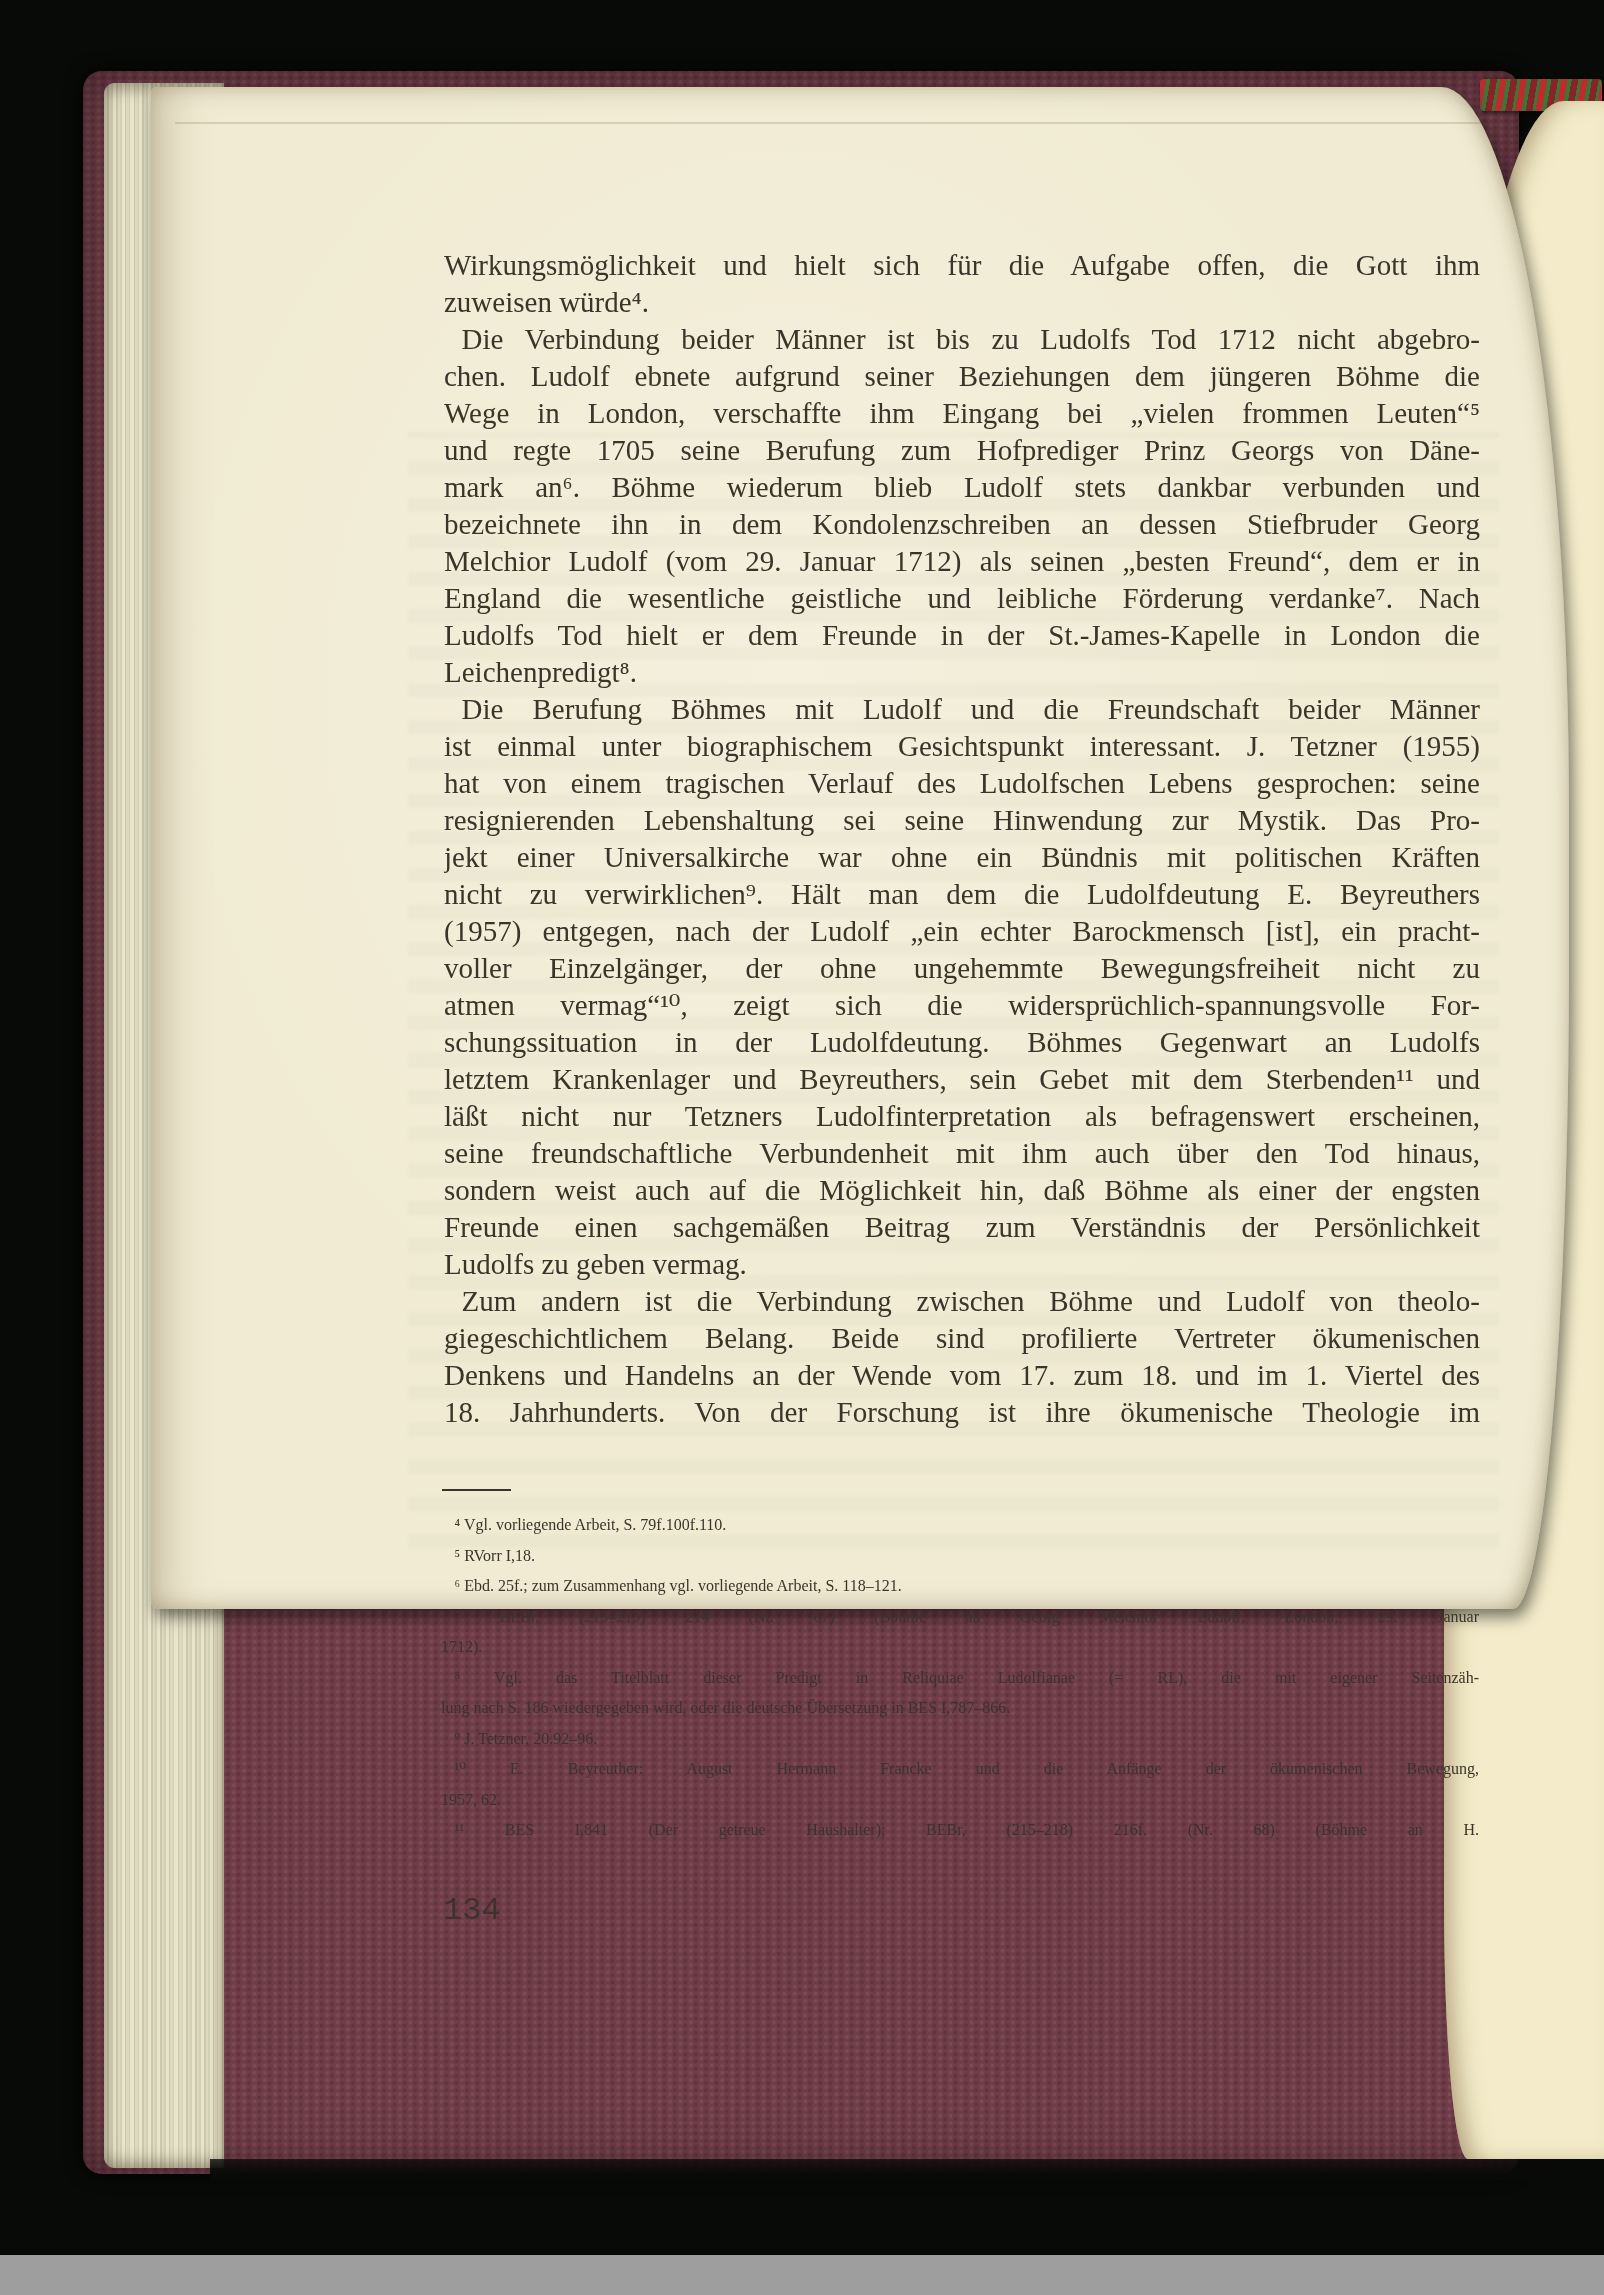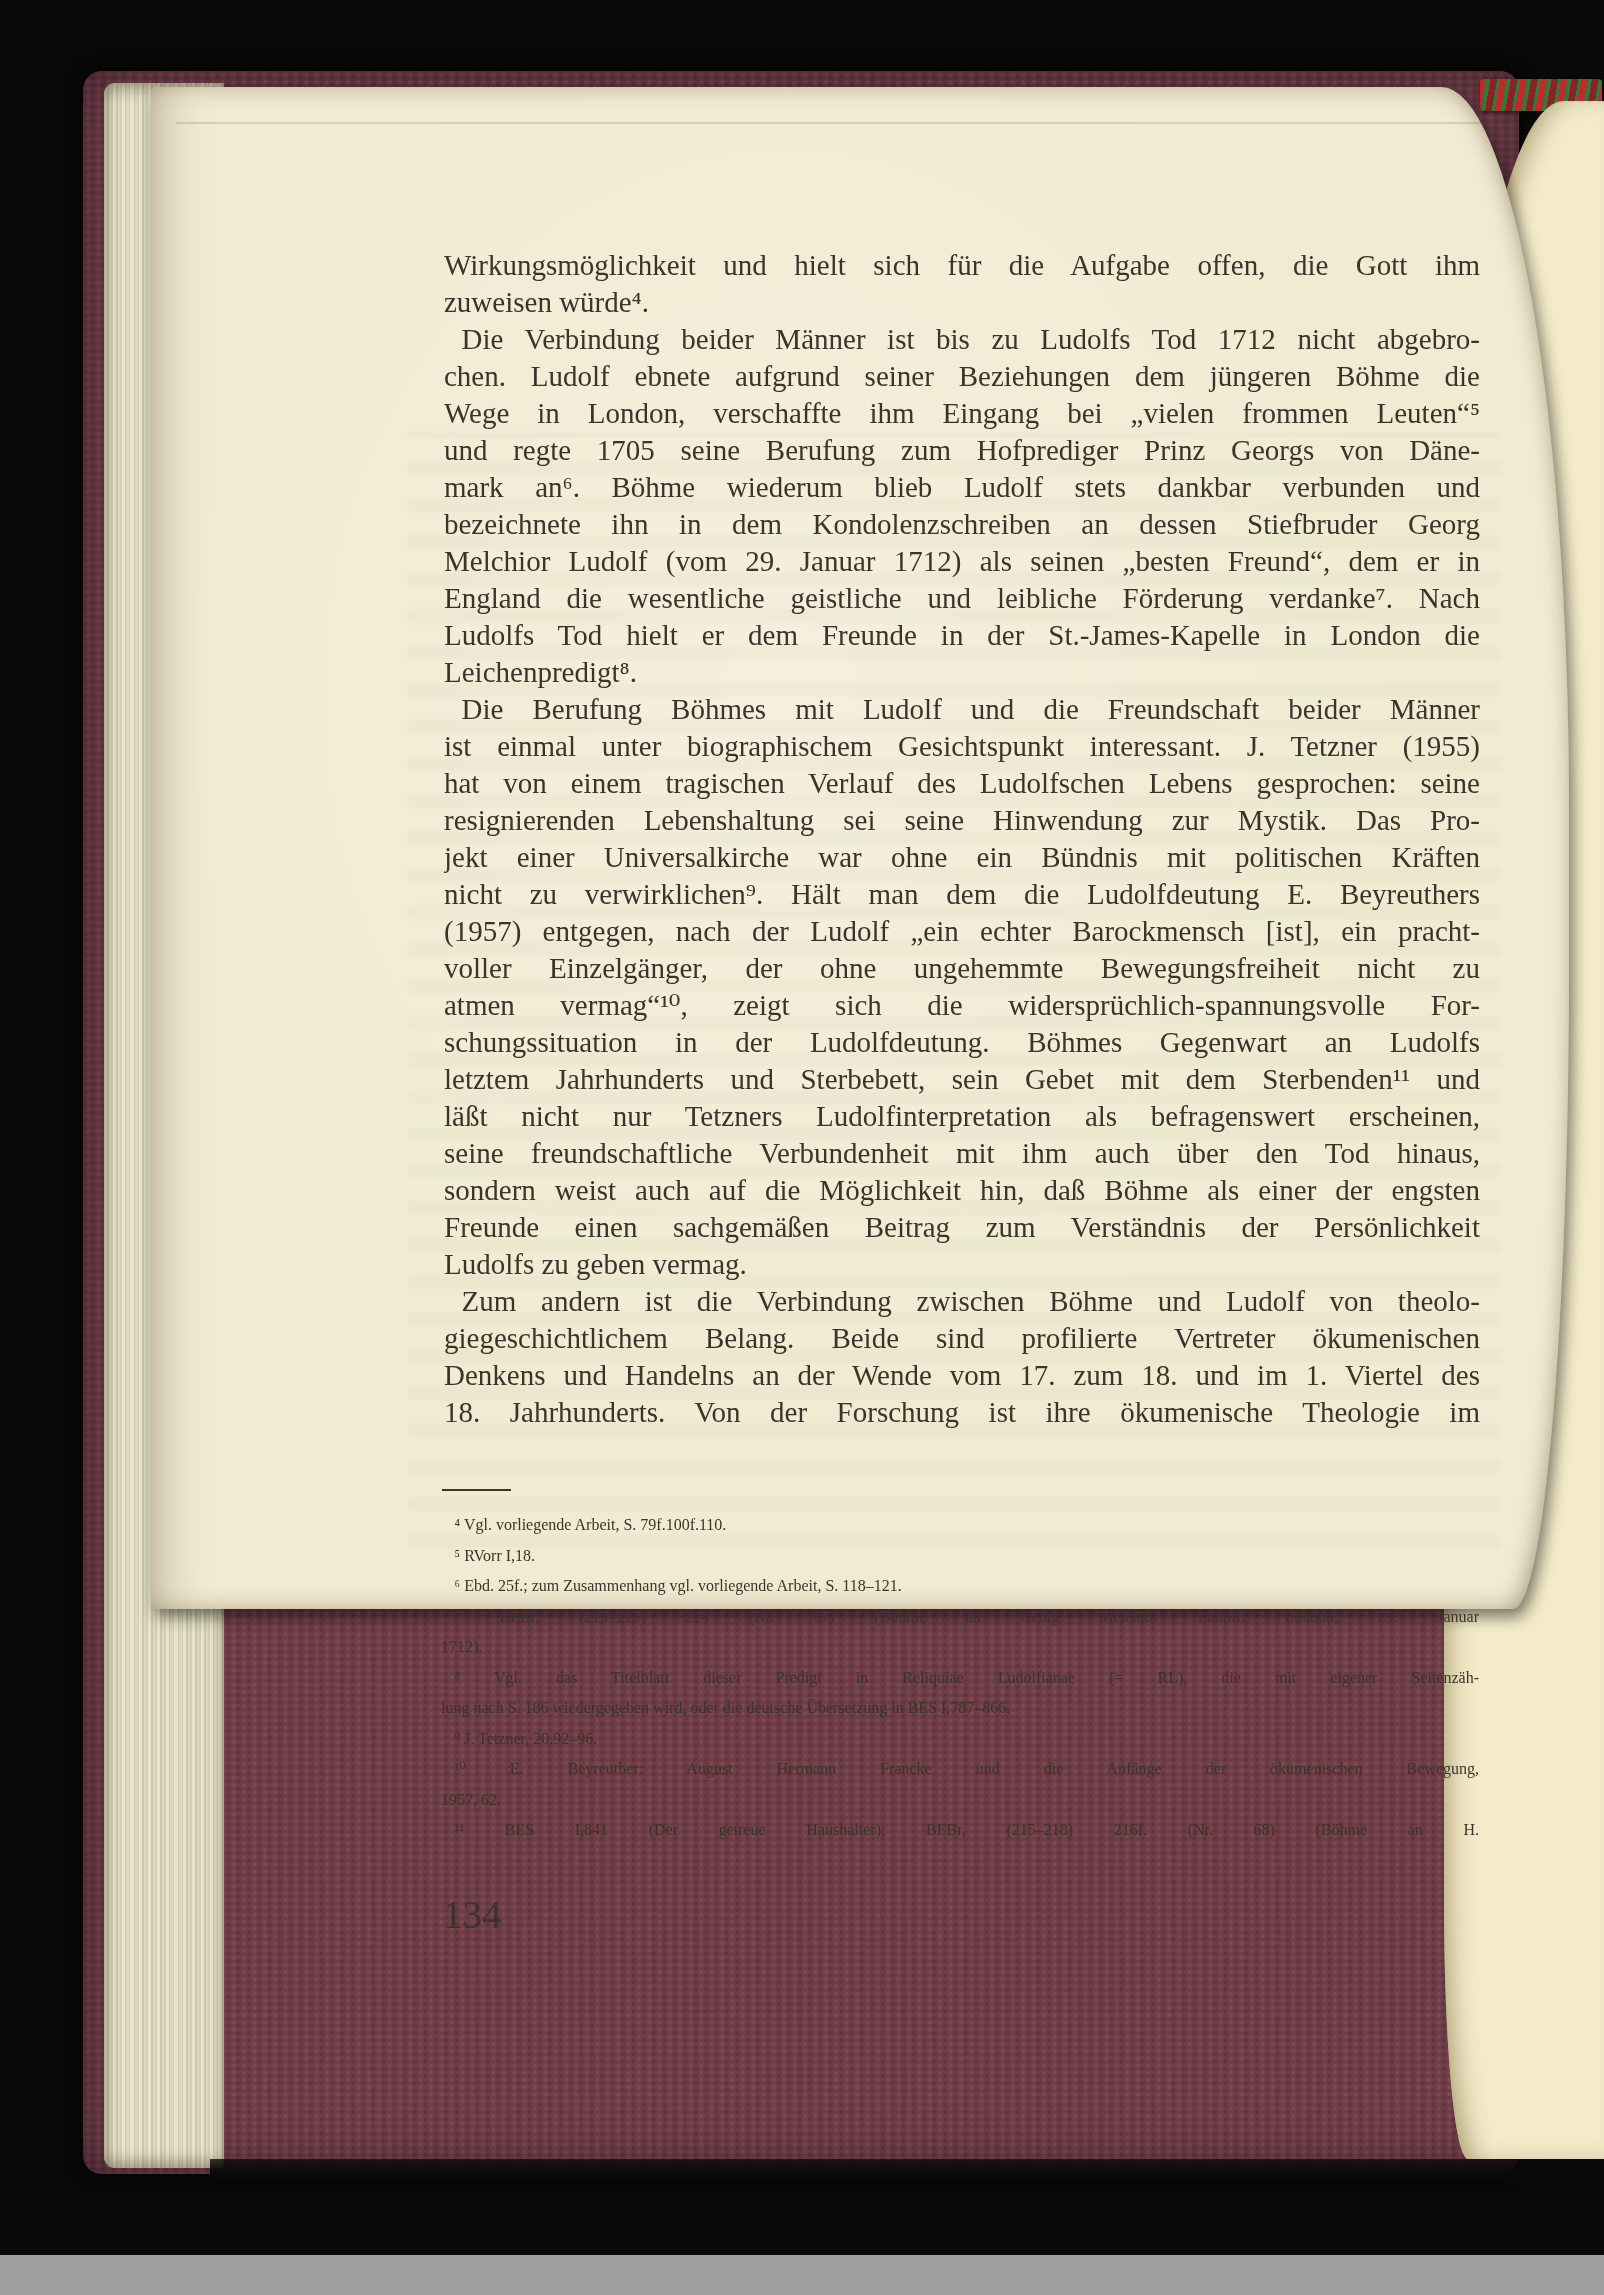--- a/index.html
+++ b/index.html
@@ -46,21 +46,21 @@
   .bline{font-size:29px;line-height:37px;height:37px;overflow:hidden;color:#3a342a;
          text-align:justify;text-align-last:justify;}
   .bline.indent{text-indent:17.6px;}
   .bline.endline{text-align-last:left;}
   .fnrule{position:absolute;left:291px;top:1402px;width:69px;height:2.4px;background:#3a342a;}
   .footnotes{position:absolute;left:290px;top:1423px;width:1038px;}
   .fn-line{font-size:16px;line-height:30.5px;height:30.5px;overflow:hidden;color:#3a342a;
            text-align:justify;text-align-last:justify;}
   .fn-line.indent{text-indent:13.6px;}
   .fn-line.endline{text-align-last:left;}
-  .page-number{position:absolute;left:292px;top:1805px;font-size:39px;color:#3a342a;}
+  .page-number{position:absolute;left:292px;top:1805px;font-size:32px;color:#3a342a;font-family:Liberation Mono, monospace;}
 
   
   .footer-bar{position:absolute;left:0;top:2255px;width:1604px;height:40px;background:#9e9e9e;}
 </style>
 </head>
 <body>
 
 <div class="stage">
 
   <div class="book-cover"></div>
@@ -88,21 +88,21 @@
         <div class="bline indent">Die Berufung Böhmes mit Ludolf und die Freundschaft beider Männer</div>
         <div class="bline">ist einmal unter biographischem Gesichtspunkt interessant. J. Tetzner (1955)</div>
         <div class="bline">hat von einem tragischen Verlauf des Ludolfschen Lebens gesprochen: seine</div>
         <div class="bline">resignierenden Lebenshaltung sei seine Hinwendung zur Mystik. Das Pro-</div>
         <div class="bline">jekt einer Universalkirche war ohne ein Bündnis mit politischen Kräften</div>
         <div class="bline">nicht zu verwirklichen⁹. Hält man dem die Ludolfdeutung E. Beyreuthers</div>
         <div class="bline">(1957) entgegen, nach der Ludolf „ein echter Barockmensch [ist], ein pracht-</div>
         <div class="bline">voller Einzelgänger, der ohne ungehemmte Bewegungsfreiheit nicht zu</div>
         <div class="bline">atmen vermag“¹⁰, zeigt sich die widersprüchlich-spannungsvolle For-</div>
         <div class="bline">schungssituation in der Ludolfdeutung. Böhmes Gegenwart an Ludolfs</div>
-        <div class="bline">letztem Jahrhunderts und Sterbebett, sein Gebet mit dem Sterbenden¹¹ und</div>
+        <div class="bline">letztem Krankenlager und Beyreuthers, sein Gebet mit dem Sterbenden¹¹ und</div>
         <div class="bline">läßt nicht nur Tetzners Ludolfinterpretation als befragenswert erscheinen,</div>
         <div class="bline">seine freundschaftliche Verbundenheit mit ihm auch über den Tod hinaus,</div>
         <div class="bline">sondern weist auch auf die Möglichkeit hin, daß Böhme als einer der engsten</div>
         <div class="bline">Freunde einen sachgemäßen Beitrag zum Verständnis der Persönlichkeit</div>
         <div class="bline endline">Ludolfs zu geben vermag.</div>
         <div class="bline indent">Zum andern ist die Verbindung zwischen Böhme und Ludolf von theolo-</div>
         <div class="bline">giegeschichtlichem Belang. Beide sind profilierte Vertreter ökumenischen</div>
         <div class="bline">Denkens und Handelns an der Wende vom 17. zum 18. und im 1. Viertel des</div>
         <div class="bline">18. Jahrhunderts. Von der Forschung ist ihre ökumenische Theologie im</div>
       </div>

